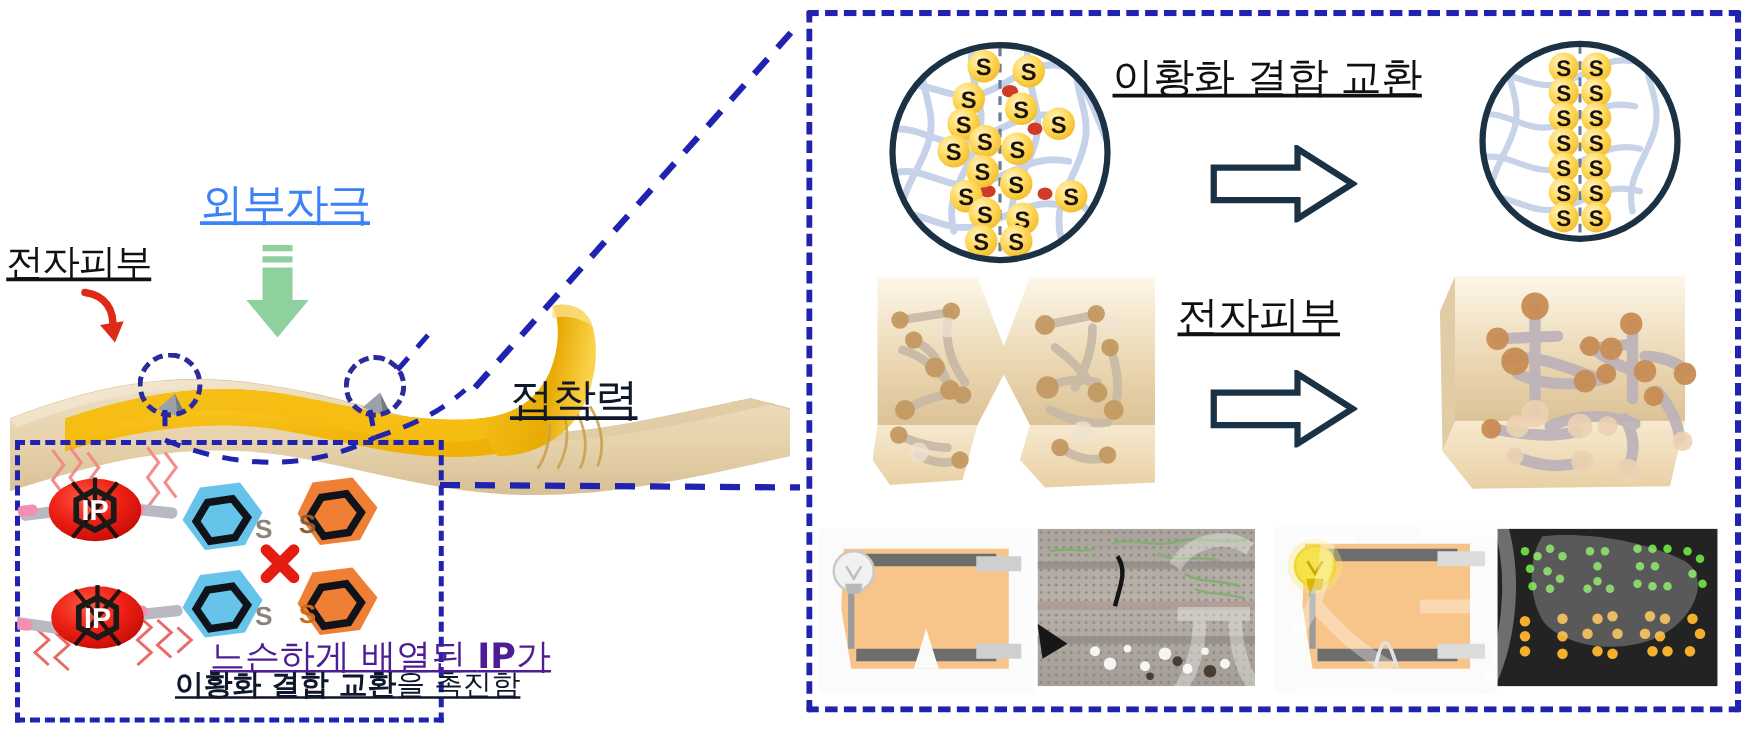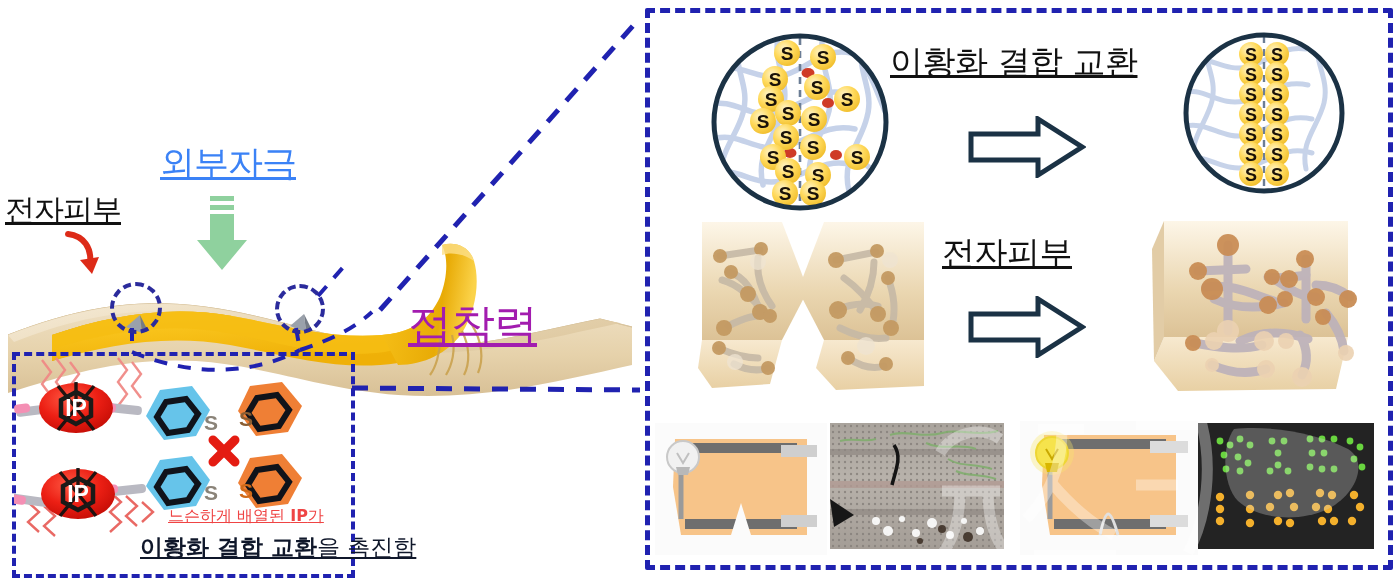--- a/index.html
+++ b/index.html
@@ -37,22 +37,22 @@
     letter-spacing: -1px;
   }
   .label-stimulus {
     left: 160px; top: 140px;
     font-size: 35px;
     color: #3b82f6;
     letter-spacing: -1px;
   }
   .label-adhesion {
     left: 408px; top: 296px;
-    font-size: 44px;
-    color: #a21caf;
+    font-size: 35px;
+    color: #0f172a;
     letter-spacing: -1px;
     z-index: 22;
   }
 
   
   .red-arrow { left: 62px; top: 230px; z-index: 14; }
 
   
   .green-arrow { left: 192px; top: 196px; z-index: 16; }
 
@@ -81,22 +81,22 @@
     left: 12px; top: 352px; width: 335px; height: 0;
     border-top: 4px dashed #2022b0;
     z-index: 20;
   }
 
   
   .mol-scene { left: 14px; top: 356px; z-index: 21; }
 
   .caption-line1 {
     left: 168px; top: 506px;
-    font-size: 16px;
-    color: #ef4444;
+    font-size: 28px;
+    color: #4c1d95;
     z-index: 25;
   }
   .caption-line2 {
     left: 140px; top: 532px;
     font-size: 23px;
     color: #0f172a;
     z-index: 25;
   }
   .caption-line1 b, .caption-line2 b { font-weight: 700; }
 

